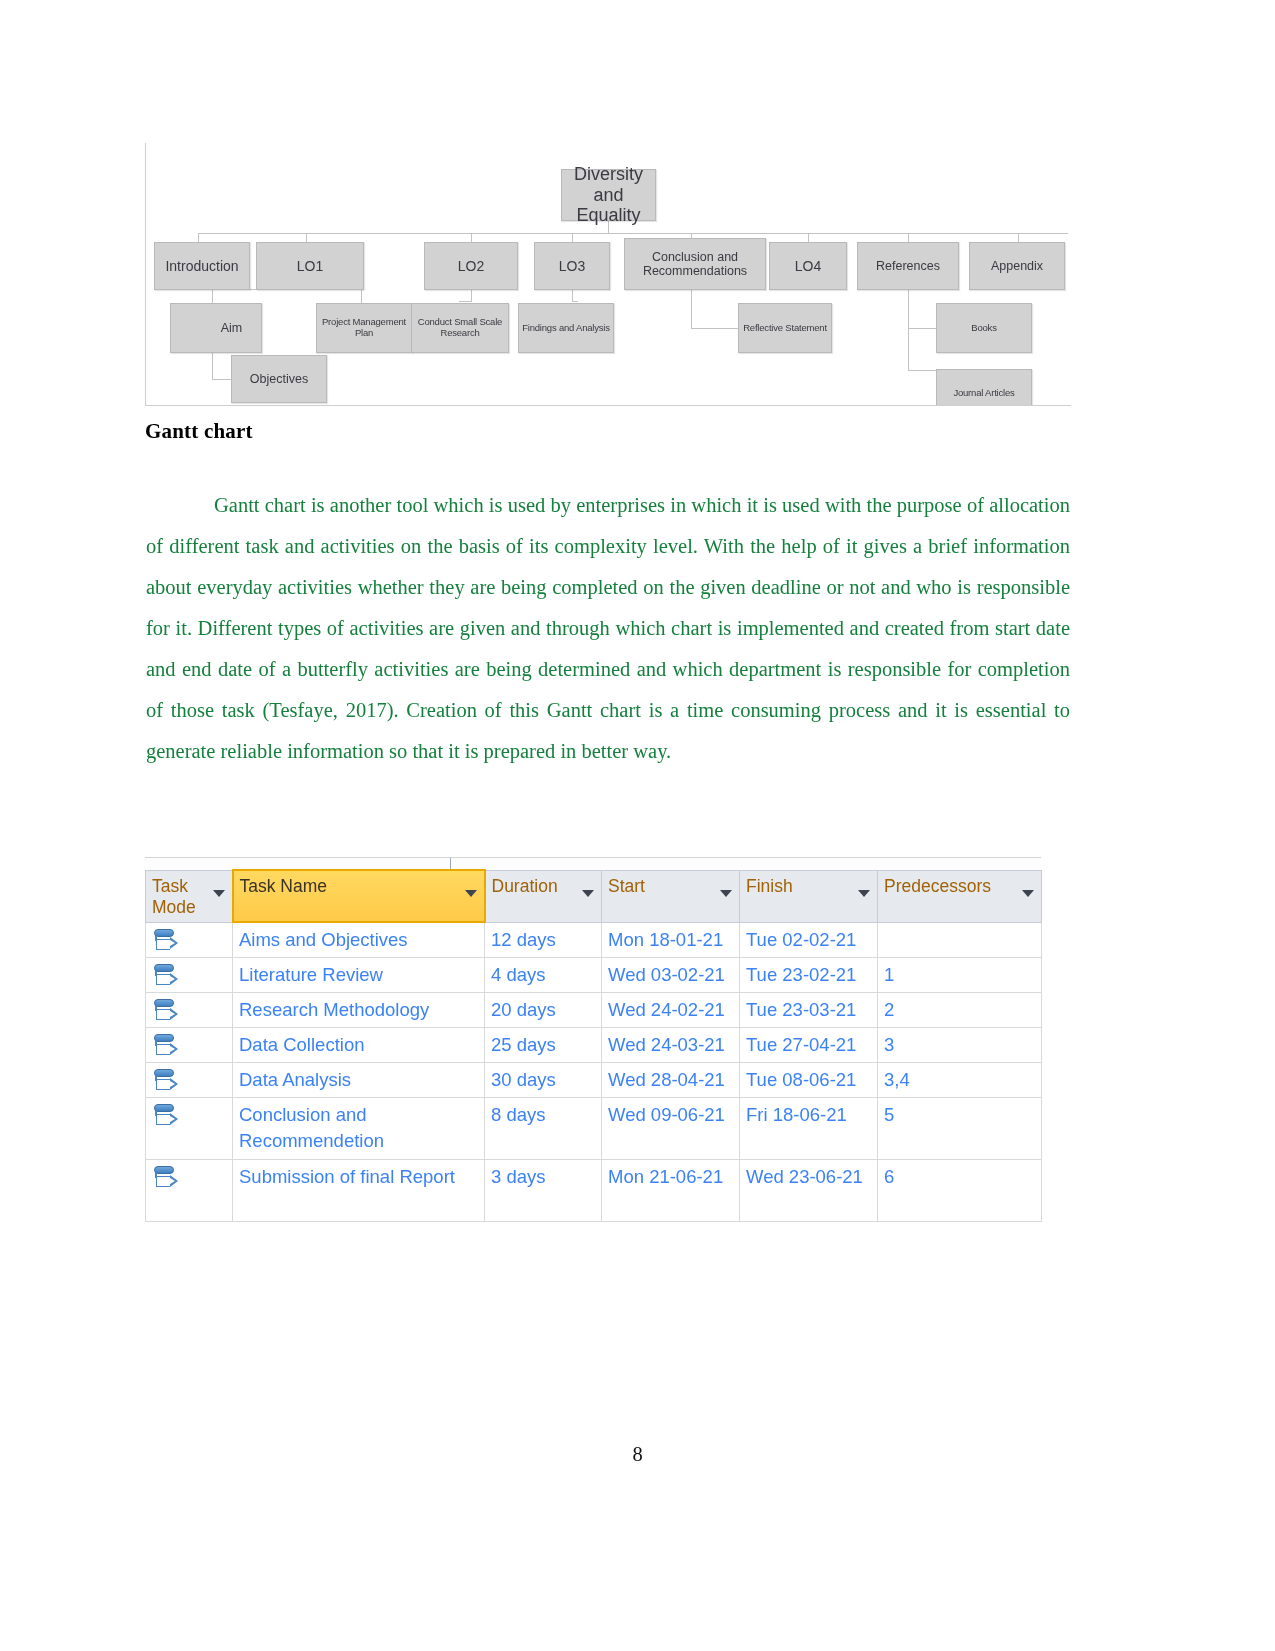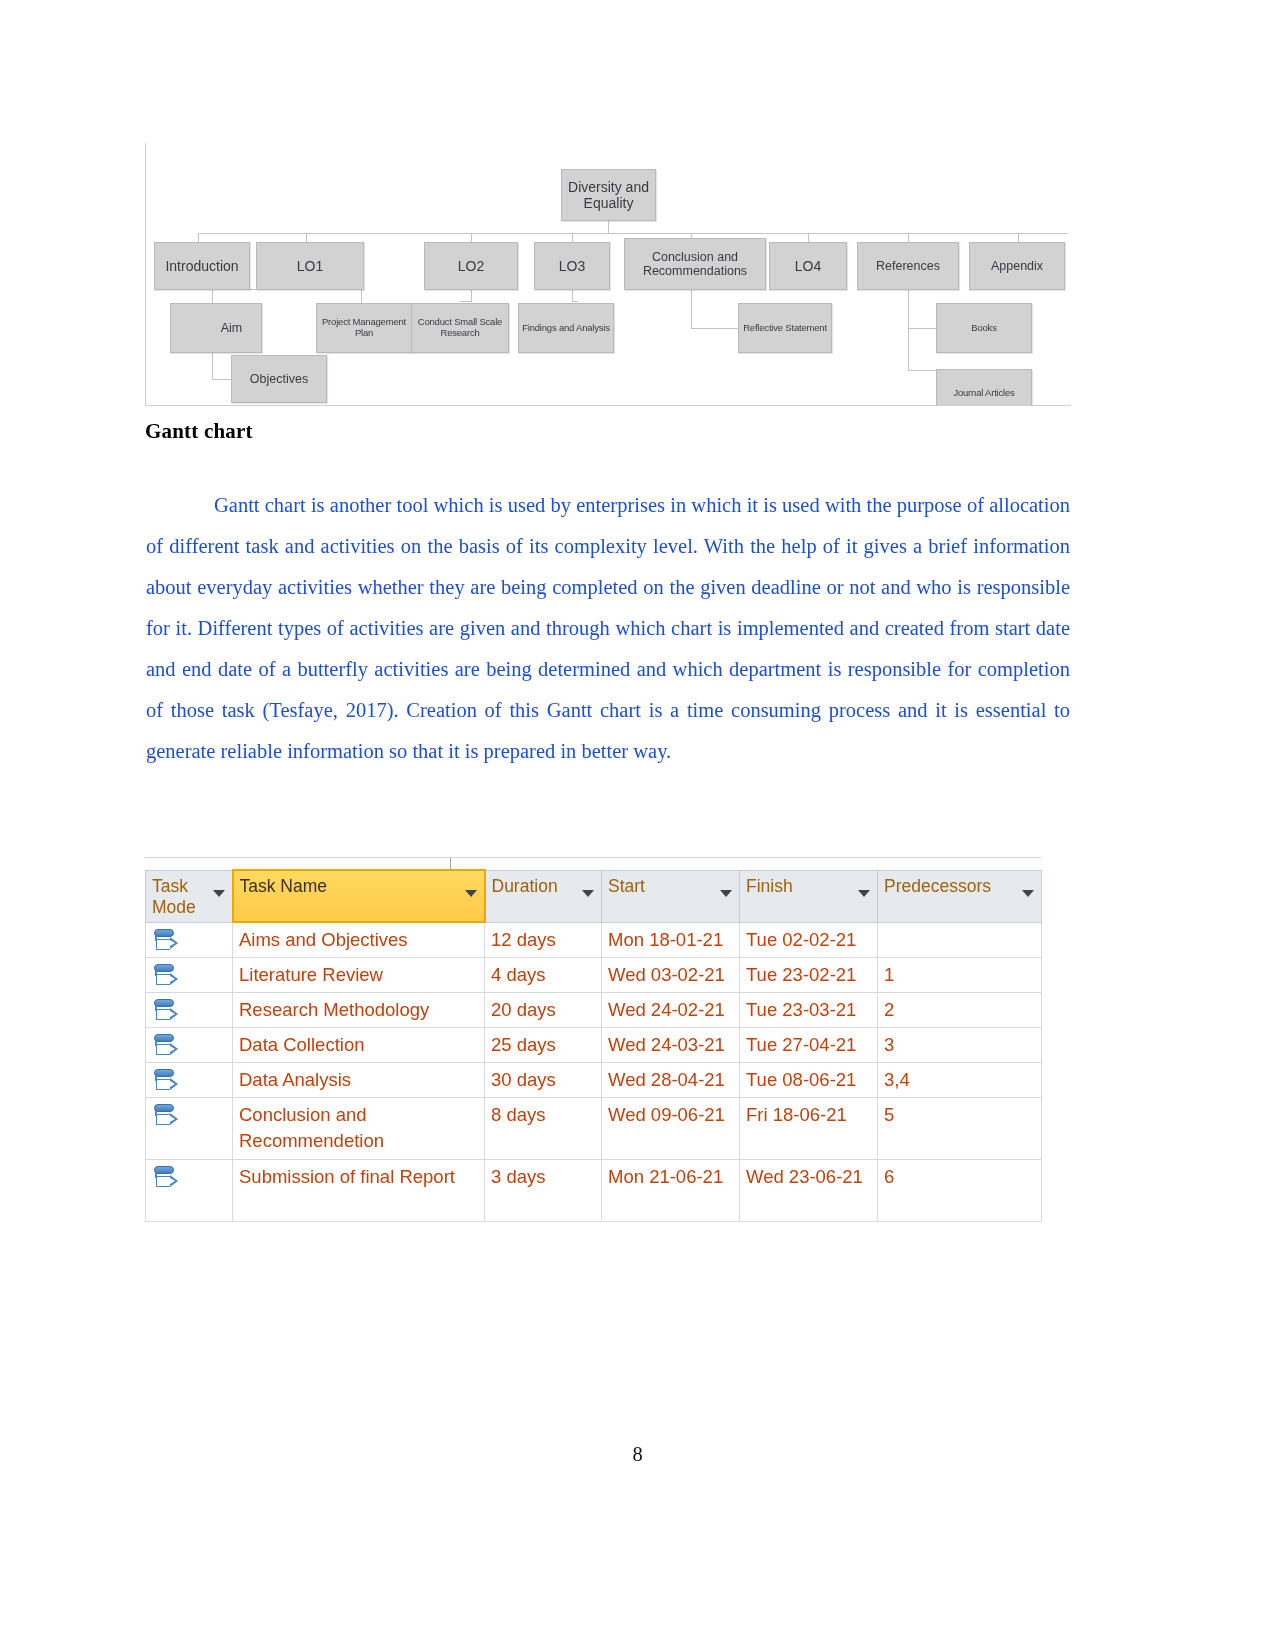--- a/index.html
+++ b/index.html
@@ -44,21 +44,21 @@
     box-sizing: border-box;
     display: flex;
     align-items: center;
     justify-content: center;
     text-align: center;
     color: #3a3a42;
     font-family: "Liberation Sans", "DejaVu Sans", sans-serif;
     line-height: 1.15;
     box-shadow: 1px 1px 1px rgba(0,0,0,0.10);
   }
-  .node.lv1 { font-size: 14px; text-align: center; }
+  .node.lv1 { font-size: 18px; text-align: center; }
   .node.lv2 { font-size: 14px; }
   .node.lv2b { font-size: 12.5px; }
   .node.lv3 { font-size: 9.5px; }
   .node.lv3 span { letter-spacing: -0.2px; }
 
   
   .section-heading {
     position: absolute;
     left: 145px;
     top: 419px;
@@ -70,21 +70,21 @@
   .body-para {
     position: absolute;
     left: 146px;
     top: 485px;
     width: 924px;
     font-size: 20.5px;
     line-height: 41px;
     text-align: justify;
     text-justify: inter-word;
     text-indent: 68px;
-    color: #1d4ed8;
+    color: #15803d;
   }
 
   
   .gantt-wrap {
     position: absolute;
     left: 145px;
     top: 857px;
     width: 896px;
     height: 339px;
     font-family: "Liberation Sans", "DejaVu Sans", sans-serif;
@@ -148,21 +148,21 @@
   }
   .col-mode   { width: 87px; }
   .col-name   { width: 252px; }
   .col-dur    { width: 117px; }
   .col-start  { width: 138px; }
   .col-finish { width: 138px; }
   .col-pred   { width: 164px; }
 
   table.gantt tbody td {
     font-size: 18.5px;
-    color: #c2410c;
+    color: #3b82f6;
     padding: 4px 6px 4px 6px;
     line-height: 26px;
     background: #ffffff;
   }
   td.c-mode { padding: 0; position: relative; background:#fcfcfc; }
   td.c-name { padding-left: 28px; }
   td.c-dur, td.c-start, td.c-finish, td.c-pred { white-space: nowrap; }
 
   
   .taskmode-icon {

